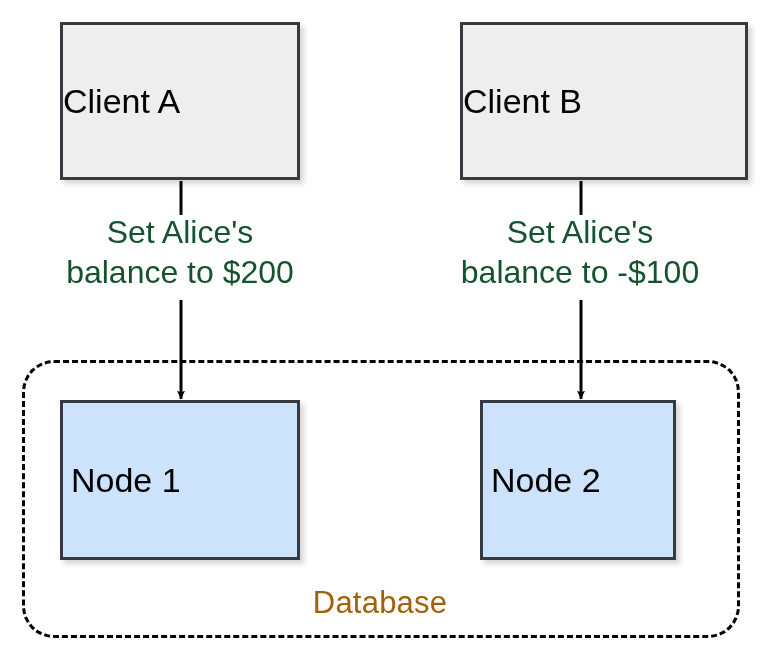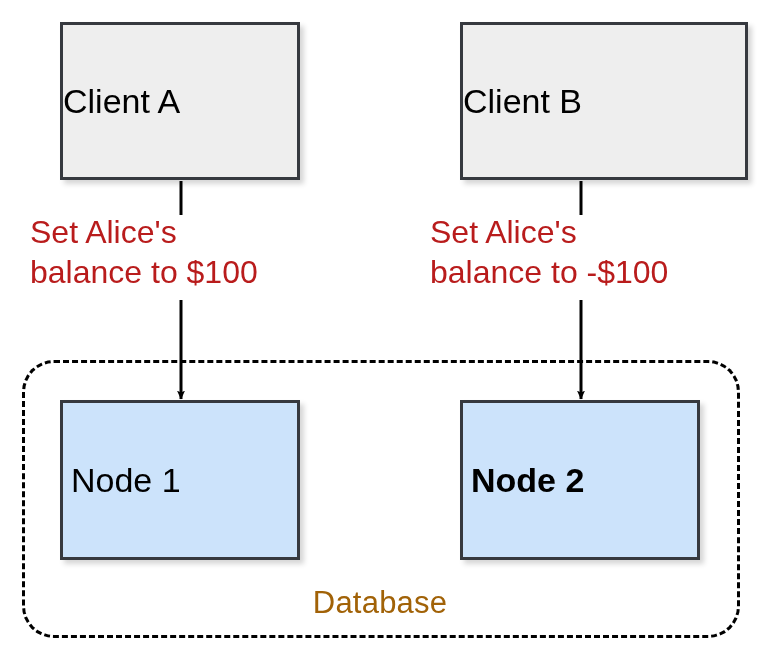--- a/index.html
+++ b/index.html
@@ -60,39 +60,40 @@
     background: #eeeeee;
   }
   .node-box {
     background: #cce3fb;
     padding-left: 8px;
   }
 
   #client-a { left: 60px;  top: 22px;  width: 240px; height: 158px; }
   #client-b { left: 460px; top: 22px;  width: 288px; height: 158px; }
   #node-1   { left: 60px;  top: 400px; width: 240px; height: 160px; }
-  #node-2   { left: 460px; top: 400px; width: 240px; height: 160px; font-weight: bold; }
+  #node-2   { left: 480px; top: 400px; width: 196px; height: 160px; }
 
   
   .connector {
     position: absolute;
     left: 0;
     top: 0;
     width: 760px;
     height: 660px;
     pointer-events: none;
     overflow: visible;
   }
 
   
   .edge-label {
     position: absolute;
+    text-align: center;
     font-size: 32px;
     line-height: 1.26;
-    color: #b91c1c;
+    color: #14532d;
     white-space: nowrap;
   }
   #edge-label-a { left: 30px;  top: 212px; width: 300px; }
   #edge-label-b { left: 430px; top: 212px; width: 300px; }
   .edge-label-line { display: block; }
 </style>
 </head>
 <body>
 
 <div id="canvas">
@@ -124,21 +125,21 @@
   <div id="node-1" class="box node-box">
     <span class="box-label">Node 1</span>
   </div>
 
   <div id="node-2" class="box node-box">
     <span class="box-label">Node 2</span>
   </div>
 
   <div id="edge-label-a" class="edge-label">
     <span class="edge-label-line">Set Alice's</span>
-    <span class="edge-label-line">balance to $100</span>
+    <span class="edge-label-line">balance to $200</span>
   </div>
 
   <div id="edge-label-b" class="edge-label">
     <span class="edge-label-line">Set Alice's</span>
     <span class="edge-label-line">balance to -$100</span>
   </div>
 
 </div>
 
 </body></html>

